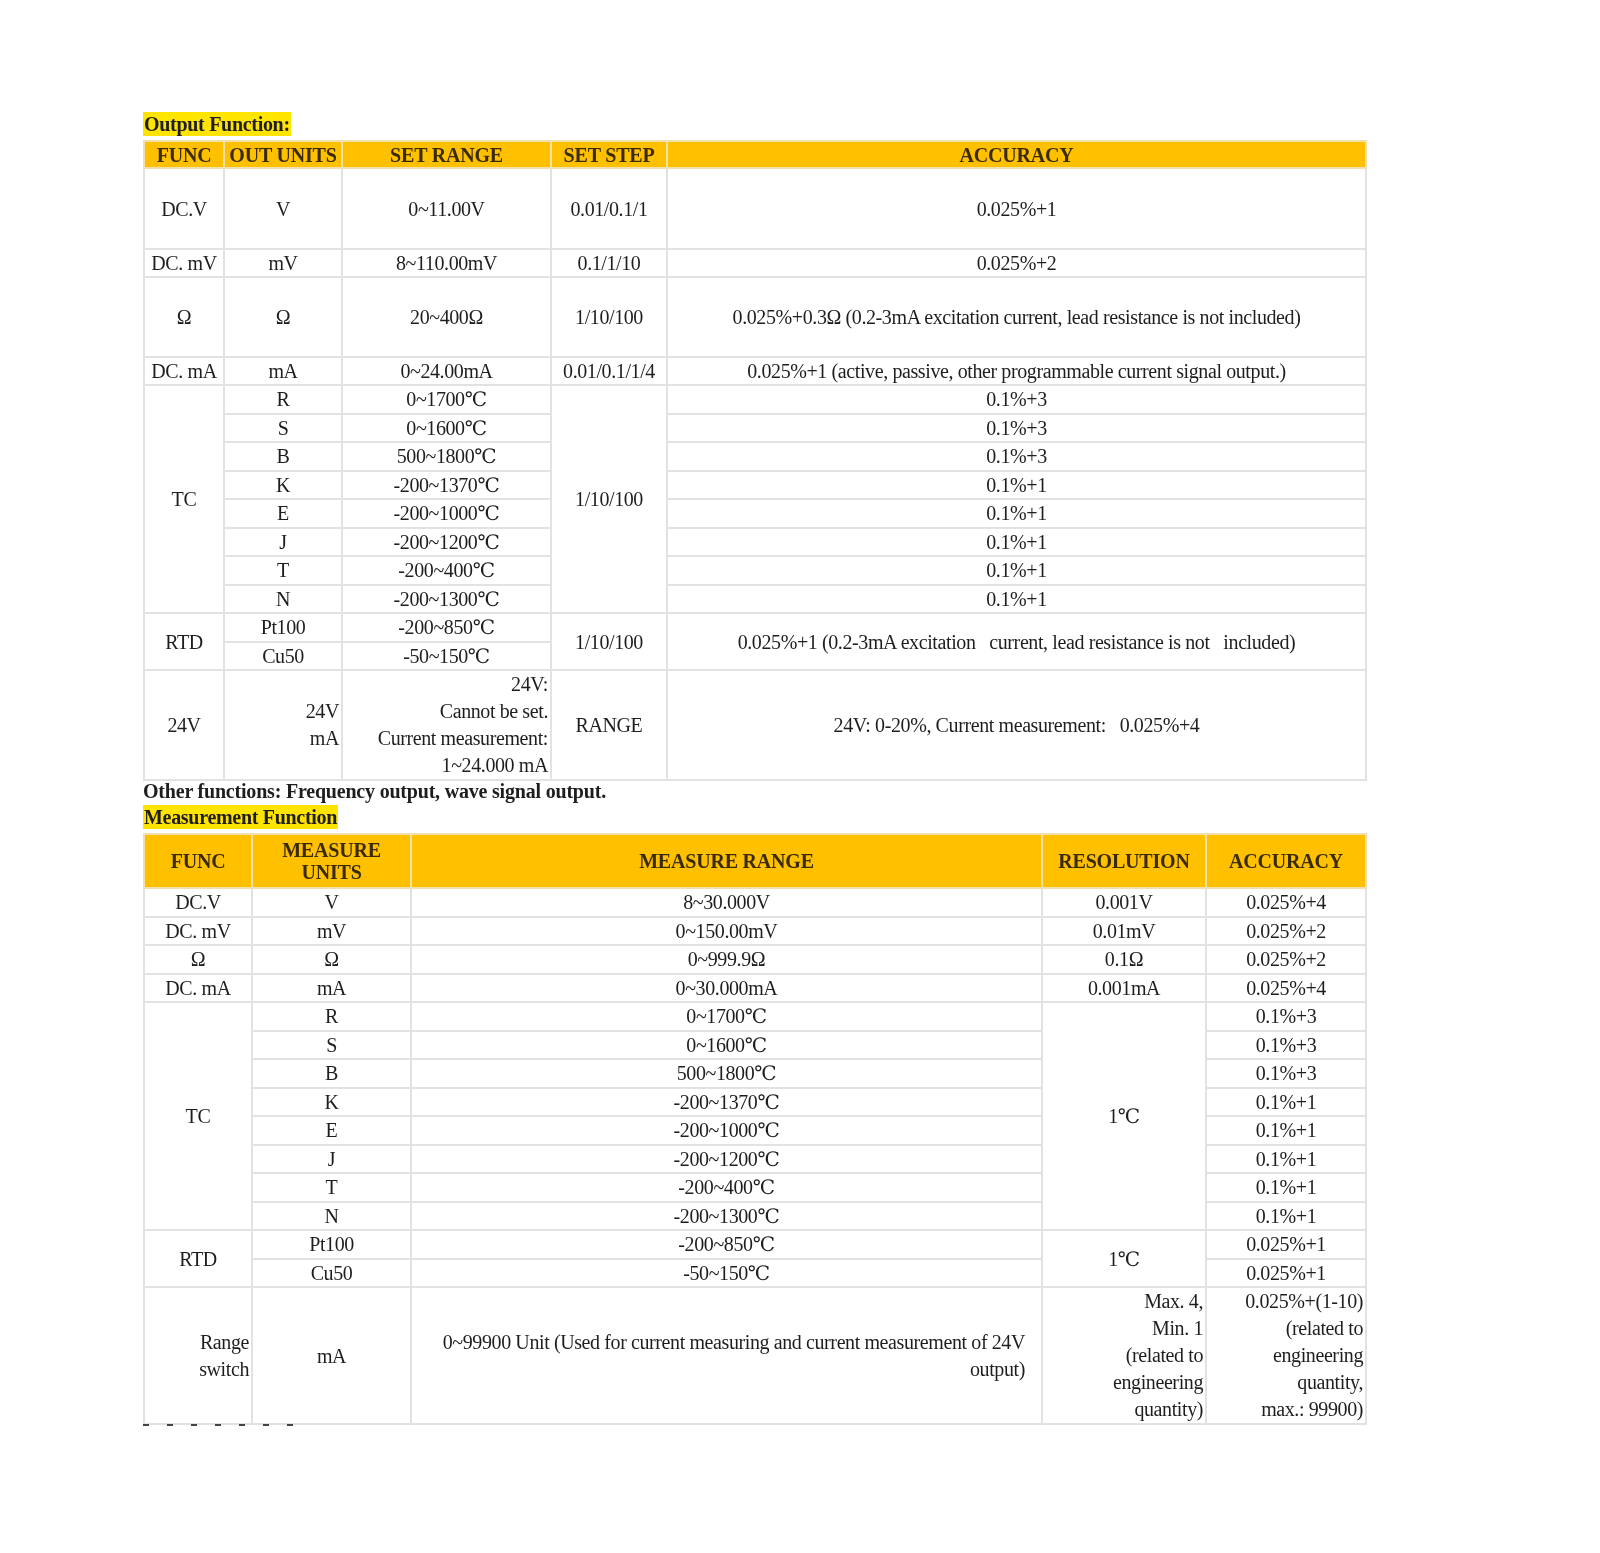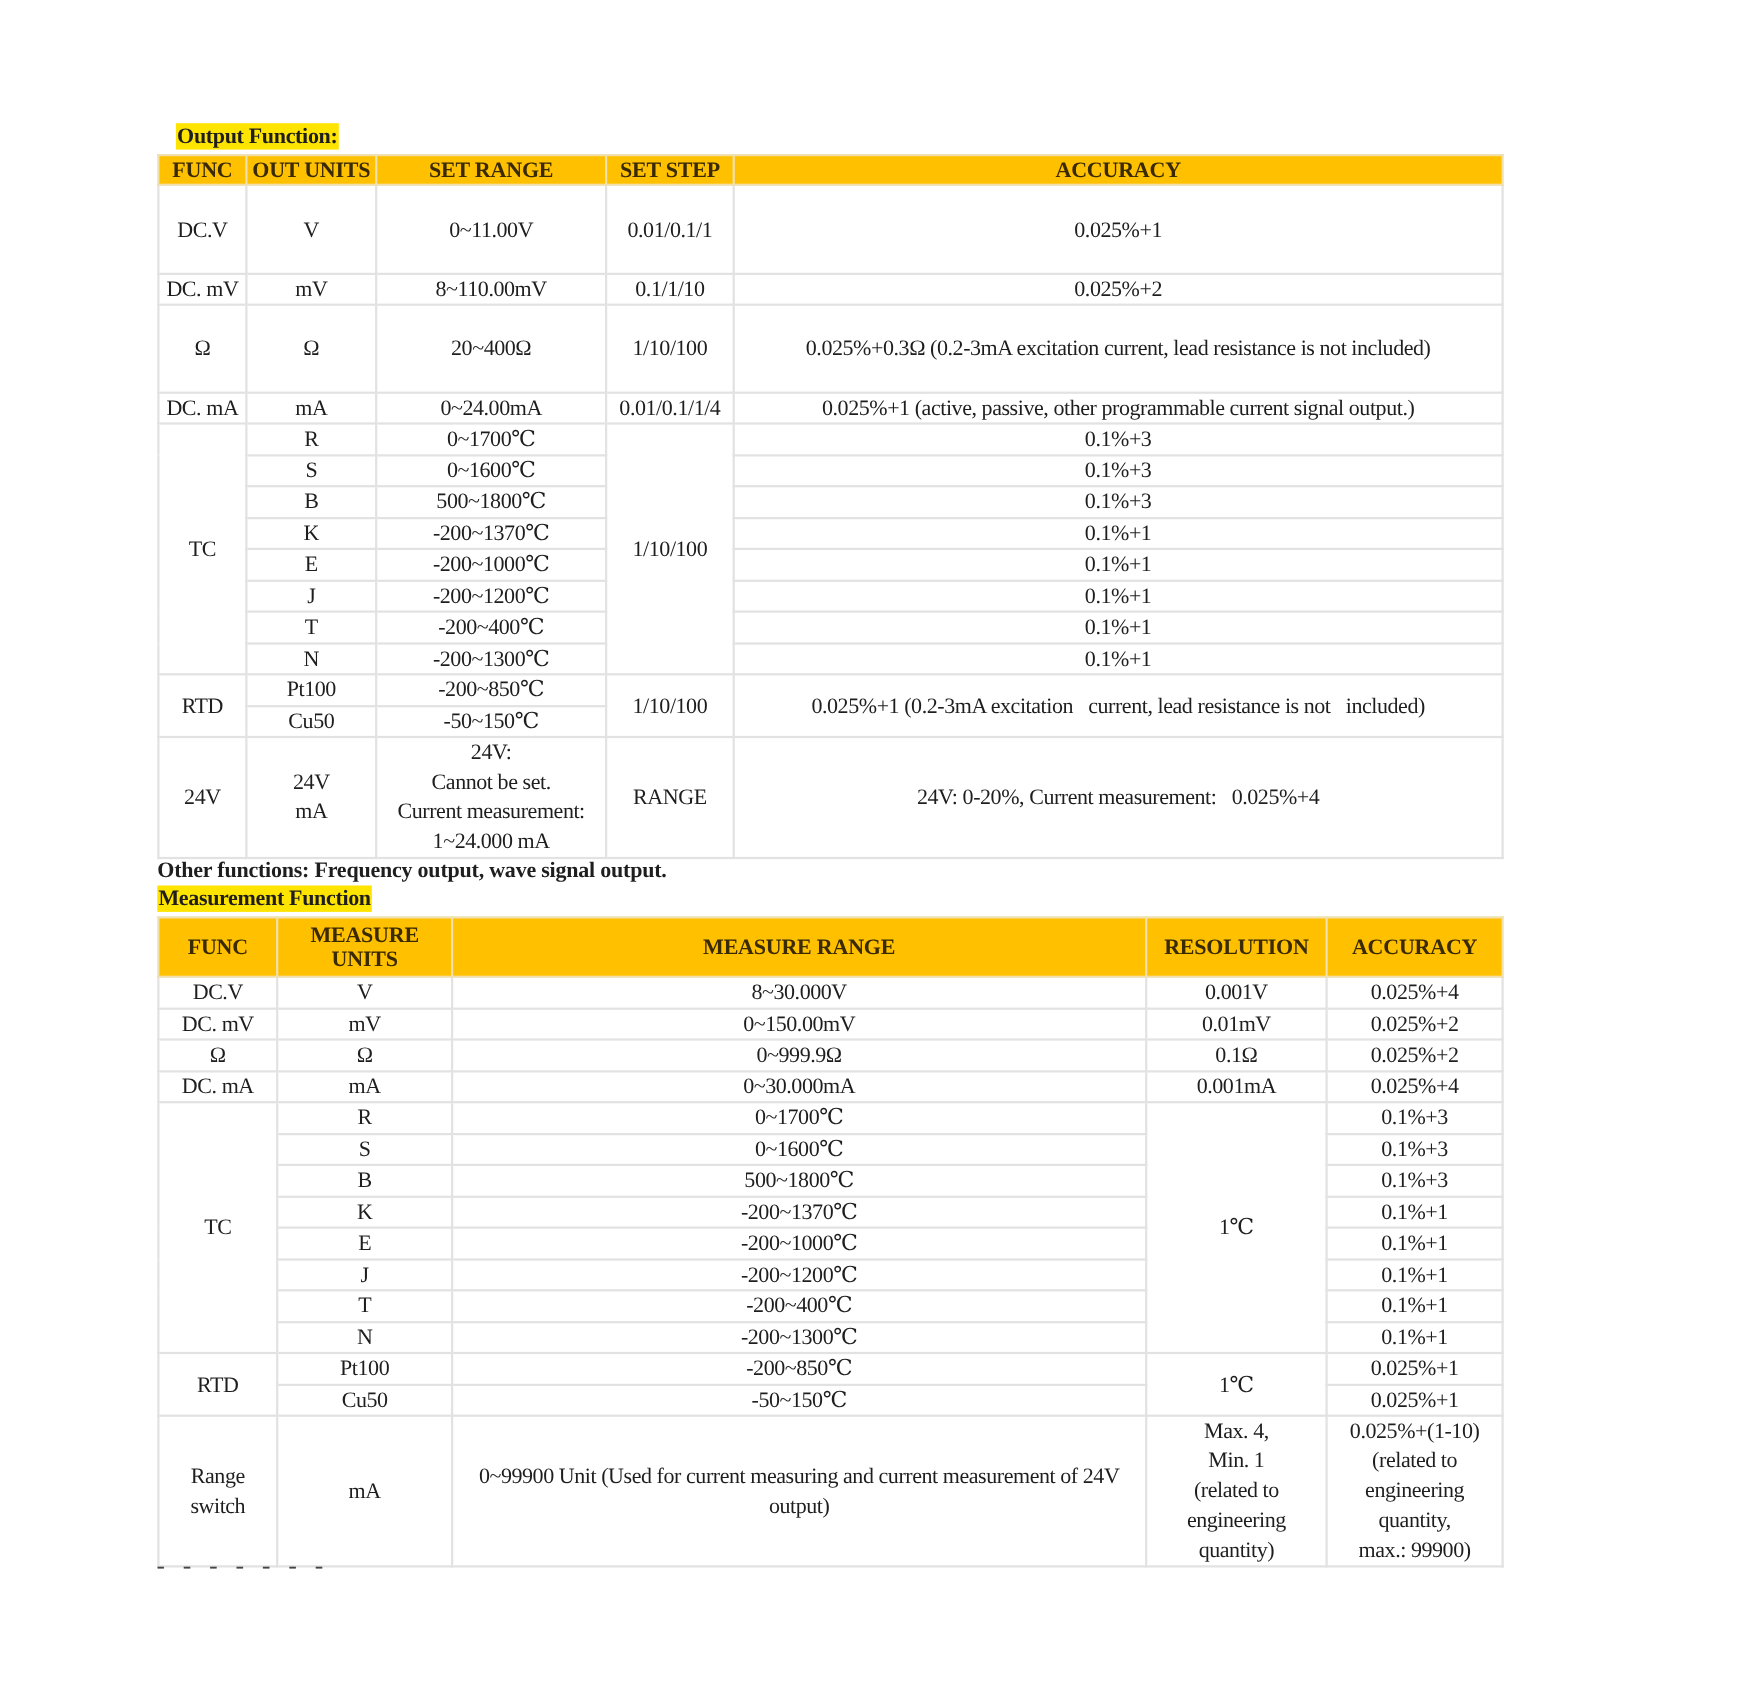--- a/index.html
+++ b/index.html
@@ -7,28 +7,28 @@
          font-family: "Liberation Serif", "DejaVu Serif", serif; color: #1e1e1e; }
   .section-title { position: absolute; font-weight: bold; font-size: 20px; line-height: 24px;
                    background: #ffe400; padding: 0 1px; white-space: nowrap; letter-spacing: -0.3px; }
   .note { position: absolute; font-weight: bold; font-size: 20px; line-height: 24px; white-space: nowrap; letter-spacing: -0.2px; }
   table.spec { position: absolute; border-collapse: collapse; table-layout: fixed; font-size: 20px; }
   table.spec th { background: #ffc000; color: #3a2a00; font-weight: bold; font-size: 20px;
                   border: 2px solid #f0e0b0; line-height: 22px; padding: 0; text-align: center;
                   letter-spacing: -0.2px; }
   table.spec td { border: 2px solid #e2e2e2; padding: 0 2px; text-align: center; vertical-align: middle;
                   line-height: 26px; font-size: 20px; letter-spacing: -0.4px; white-space: nowrap; }
-  table.spec td.wrap { white-space: normal; line-height: 27px; }
+  table.spec td.wrap { white-space: normal; line-height: 27px; text-align: right; }
   .cutoff { position: absolute; left: 143px; top: 1424px; width: 200px; height: 6px; overflow: hidden; }
   .cutoff span { display: inline-block; width: 6px; height: 2px; background: #444; margin-right: 18px; vertical-align: top; }
 </style>
 </head>
 <body>
 
-<div class="section-title" style="left:160px; top:112px;">Output Function:</div>
+<div class="section-title" style="left:143px; top:112px;">Output Function:</div>
 
 <table class="spec" style="left:143px; top:140px; width:1222px;">
   <colgroup>
       <col style="width:80px">
       <col style="width:118px">
       <col style="width:209px">
       <col style="width:116px">
       <col style="width:699px">
     </colgroup>
   <thead>

